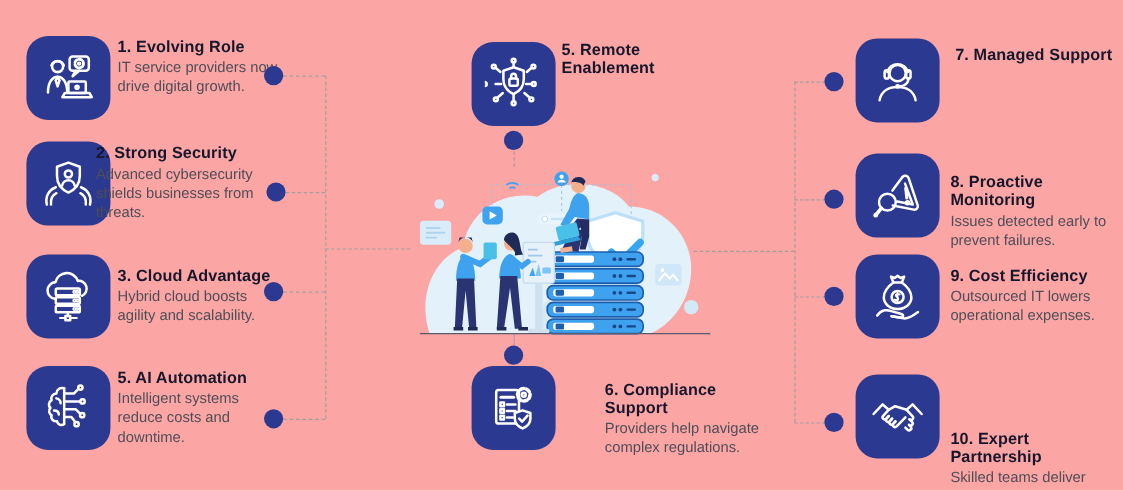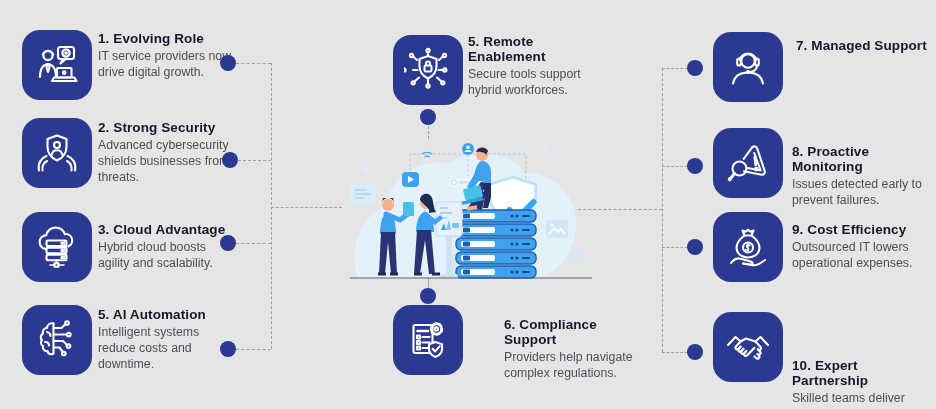--- a/index.html
+++ b/index.html
@@ -1,19 +1,19 @@
 <!DOCTYPE html>
 <html><head>
 <meta charset="utf-8">
 <style>
   * { margin:0; padding:0; box-sizing:border-box; }
   html,body { background:#ffffff; }
   body { font-family:"Liberation Sans", sans-serif; }
   .canvas {
-    position:relative; width:936px; height:409px; background:#e5e5e5;
+    position:relative; width:936px; height:409px; background:#fca5a5;
     overflow:hidden;
   }
   .icon-box {
     position:absolute; width:70px; height:70px; border-radius:18px;
     background:#2b3990; display:flex; align-items:center; justify-content:center;
   }
   .icon-box svg { width:48px; height:48px; }
   .icon-stroke { fill:none; stroke:#ffffff; stroke-width:2.1; stroke-linecap:round; stroke-linejoin:round; }
   .text-block { position:absolute; }
   .item-title { font-size:13.5px; font-weight:700; color:#17172c; letter-spacing:0.1px; margin-bottom:2px; }
@@ -58,21 +58,21 @@
         <path d="M24,6.5 l9.5,3.5 v7.5 c0,8 -5,12 -9.5,14 c-4.5,-2 -9.5,-6 -9.5,-14 v-7.5 z"></path>
         <circle cx="24" cy="16" r="3"></circle>
         <path d="M18.8,25.5 a5.3,5.3 0 0 1 10.4,0"></path>
         <path d="M6,41.5 c-1.5,-7 2,-12.5 7.5,-14.5"></path>
         <path d="M9.5,41.5 c-0.5,-4.5 1.5,-8 4.5,-9.5"></path>
         <path d="M42,41.5 c1.5,-7 -2,-12.5 -7.5,-14.5"></path>
         <path d="M38.5,41.5 c0.5,-4.5 -1.5,-8 -4.5,-9.5"></path>
       </g>
     </svg>
   </div>
-  <div class="text-block" style="left:98px;top:120px;width:145px;">
+  <div class="text-block" style="left:80px;top:120px;width:145px;">
     <div class="item-title">2. Strong Security</div>
     <div class="item-desc">Advanced cybersecurity shields businesses from threats.</div>
   </div>
 
   <div class="icon-box" style="left:22px;top:212px;">
     <svg viewBox="0 0 48 48">
       <g class="icon-stroke">
         <path d="M12.5,26 a7,7 0 0 1 0.8,-13.9 a9.5,9 0 0 1 18.5,-1 a6.5,6.5 0 0 1 3.5,12.4"></path>
         <rect x="13.5" y="17.5" width="20" height="5.6" rx="1.2"></rect>
         <rect x="13.5" y="24.6" width="20" height="5.6" rx="1.2"></rect>
@@ -136,21 +136,20 @@
           <circle cx="9.2" cy="36.8" r="1.6"></circle>
         <path d="M33,31.5 l4.5,4"></path>
           <circle cx="38.8" cy="36.8" r="1.6"></circle>
         <path d="M24,33 v5"></path>
           <circle cx="24" cy="40" r="1.6"></circle>
       </g>
     </svg>
   </div>
   <div class="text-block" style="left:468px;top:34px;width:140px;">
     <div class="item-title">5. Remote Enablement</div>
-    <div class="item-desc">Secure tools support hybrid workforces.</div>
   </div>
 
   <div class="icon-box" style="left:393px;top:305px;">
     <svg viewBox="0 0 48 48">
       <g class="icon-stroke">
         <rect x="9.5" y="9" width="19" height="28" rx="2"></rect>
         <path d="M13.5,15 h10.5" stroke-width="2.6"></path>
         <rect x="13" y="19.5" width="3" height="3"></rect>
           <path d="M18.5,21 h7"></path>
         <rect x="13" y="25" width="3" height="3"></rect>

